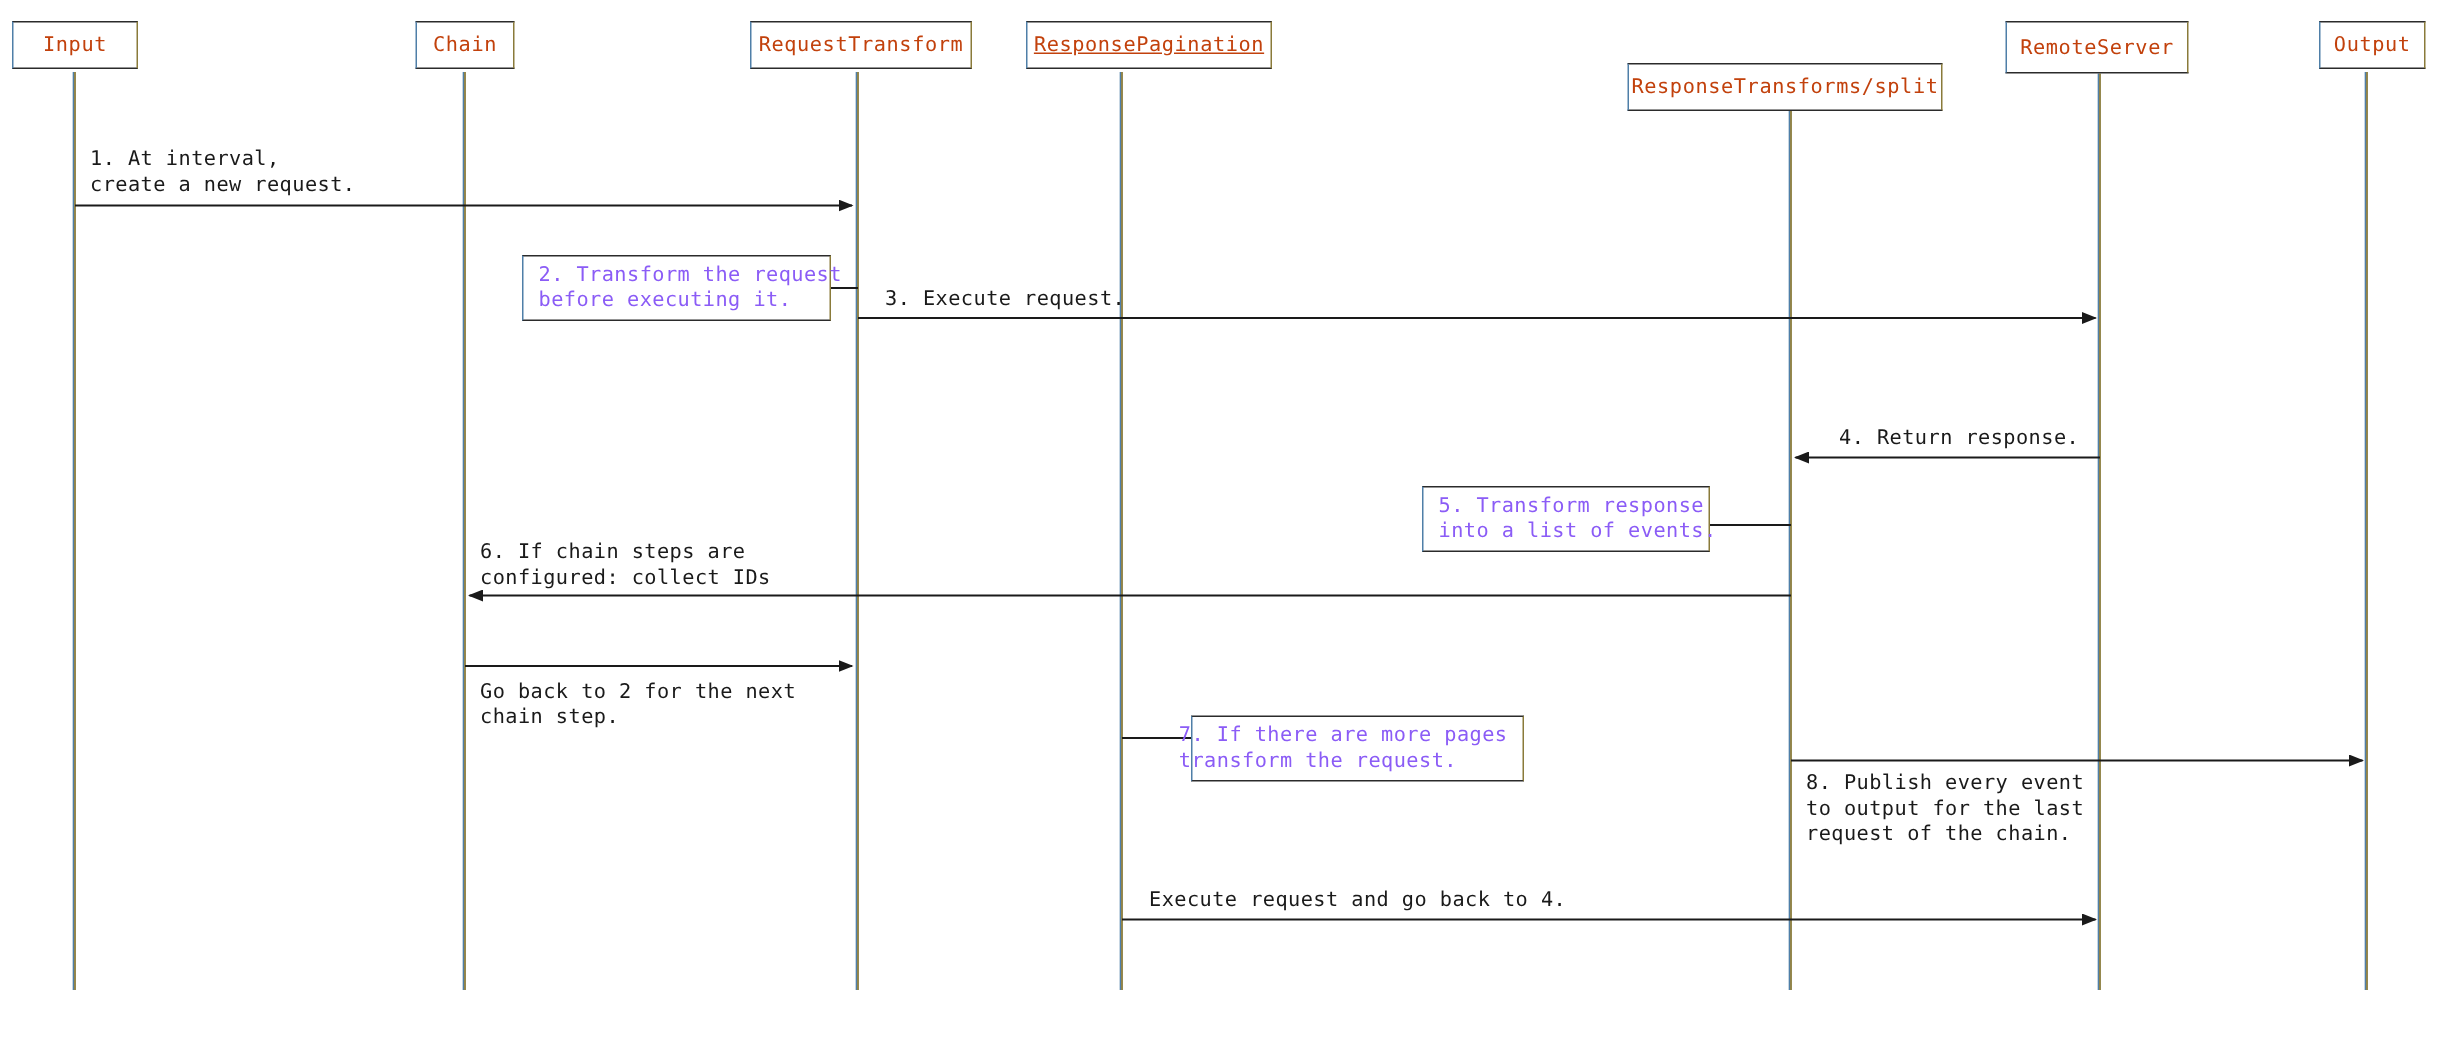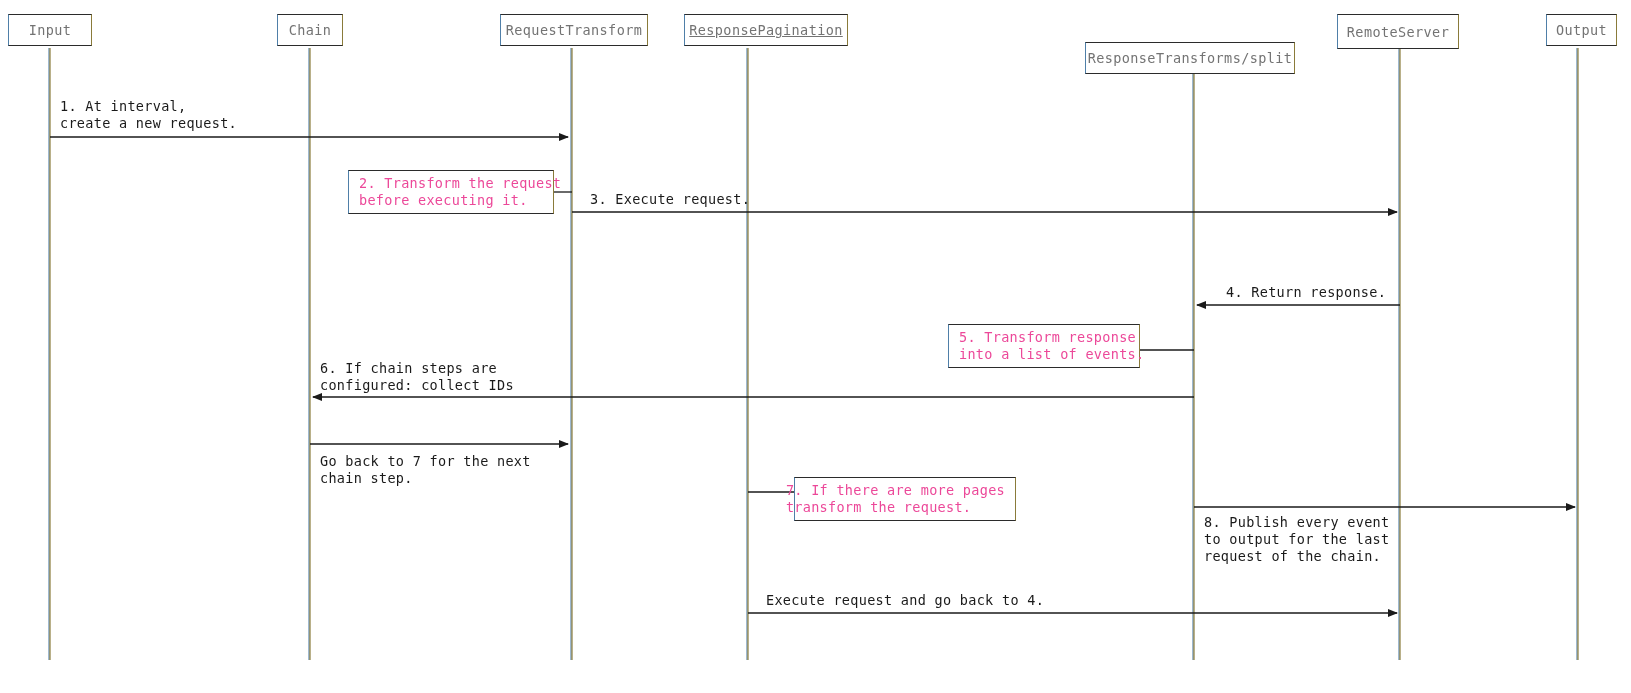--- a/index.html
+++ b/index.html
@@ -29,38 +29,38 @@
     position: absolute;
     box-sizing: border-box;
     background: #ffffff;
     border: 1.6px solid #2b2b2b;
     border-left-color: #4f7fa8;
     border-right-color: #8a7b3a;
     display: flex;
     align-items: center;
     justify-content: center;
     font-size: 13.5px;
-    color: #737373;
+    color: #c2410c;
     letter-spacing: 0.4px;
     white-space: nowrap;
   }
   .note-box {
     position: absolute;
     box-sizing: border-box;
     background: #ffffff;
     border: 1.6px solid #2b2b2b;
     border-left-color: #4f7fa8;
     border-right-color: #8a7b3a;
     display: flex;
     flex-direction: column;
     justify-content: center;
     padding: 18px 10px;
     font-size: 13.5px;
     line-height: 1.28;
-    color: #ec4899;
+    color: #8b5cf6;
     letter-spacing: 0.3px;
     white-space: pre;
   }
   .msg-label {
     position: absolute;
     font-size: 13.5px;
     line-height: 1.26;
     color: #1a1a1a;
     letter-spacing: 0.3px;
     white-space: pre;
@@ -142,20 +142,20 @@
       <div class="note-box" style="left: 794px; top: 477px; width: 222px; height: 44px; align-items: flex-end;"><span>7. If there are more pages
 transform the request.</span></div>
     </div>
   <div id="labels-layer">
       <div class="msg-label" style="left: 60px; top: 98px;">1. At interval,
 create a new request.</div>
       <div class="msg-label" style="left: 590px; top: 191px; text-align: right;">3. Execute request.</div>
       <div class="msg-label" style="left: 1226px; top: 284px;">4. Return response.</div>
       <div class="msg-label" style="left: 320px; top: 360px;">6. If chain steps are
 configured: collect IDs</div>
-      <div class="msg-label" style="left: 320px; top: 453px;">Go back to 7 for the next
+      <div class="msg-label" style="left: 320px; top: 453px;">Go back to 2 for the next
 chain step.</div>
       <div class="msg-label" style="left: 1204px; top: 514px;">8. Publish every event
 to output for the last
 request of the chain.</div>
       <div class="msg-label" style="left: 766px; top: 592px;">Execute request and go back to 4.</div>
     </div>
 </div>
 
 </body></html>

